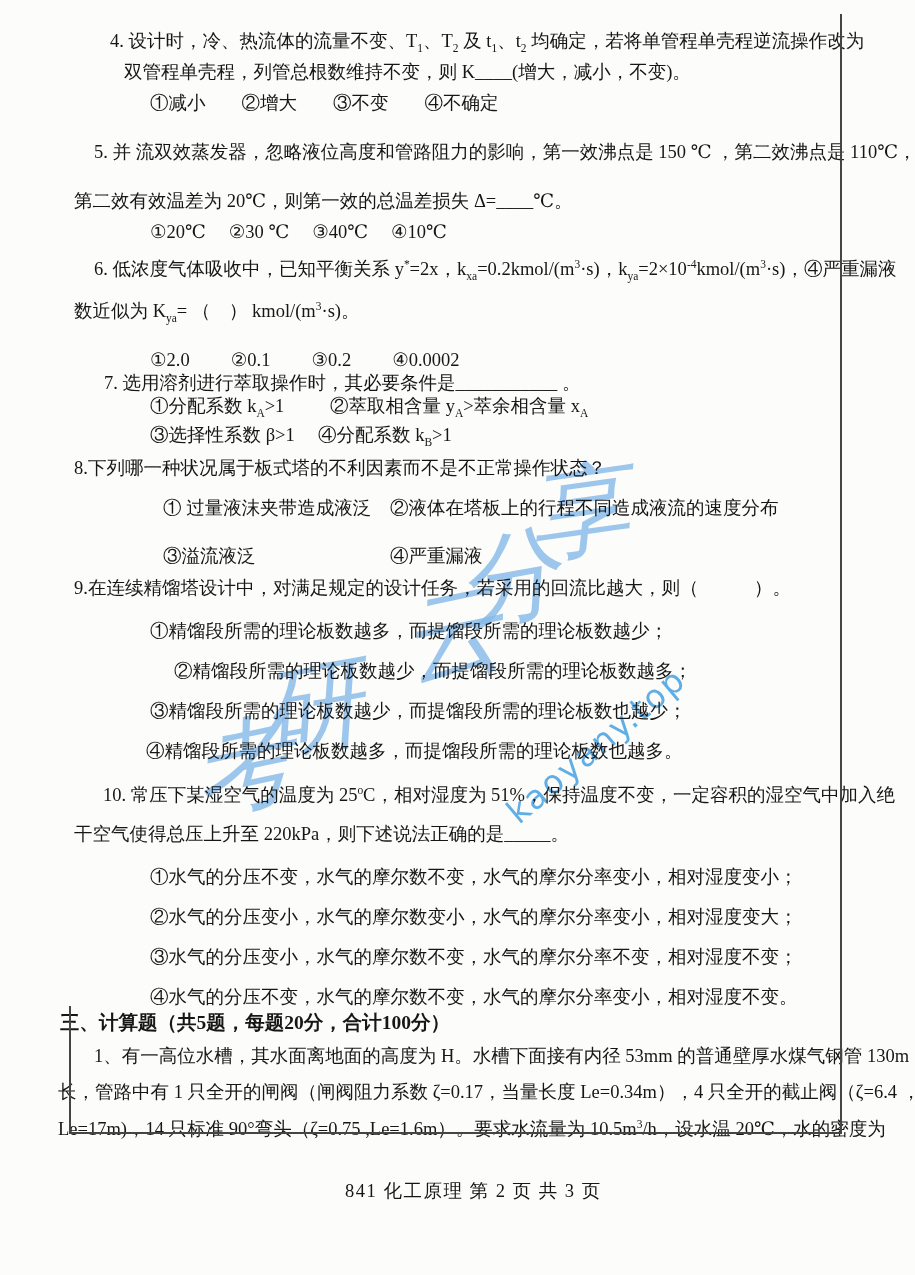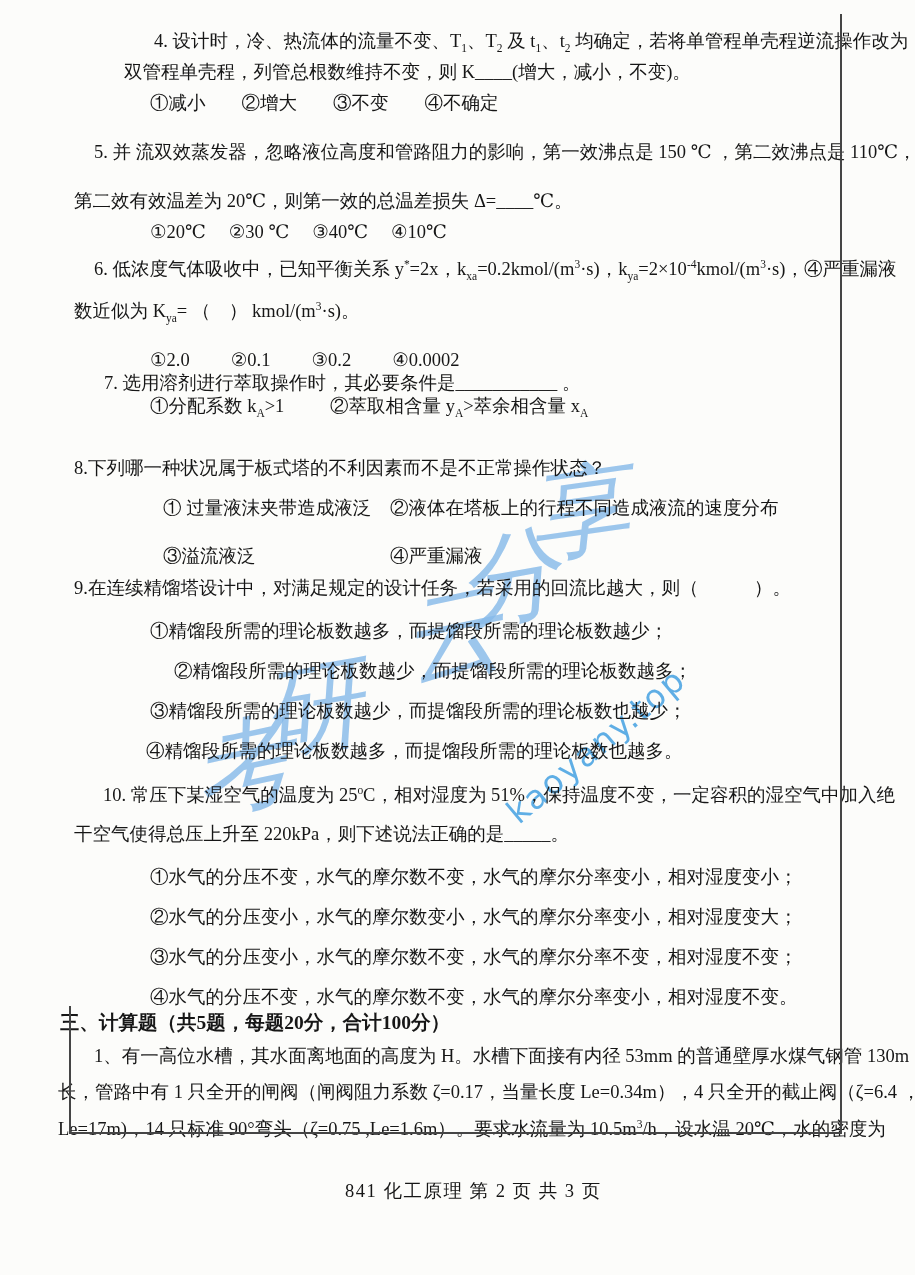--- a/index.html
+++ b/index.html
@@ -50,21 +50,21 @@
     <span class="wm" style="left:402px;top:584px;transform:rotate(-12deg);">云</span>
     <span class="wm" style="left:458px;top:528px;transform:rotate(-10deg);">分</span>
     <span class="wm" style="left:528px;top:462px;transform:rotate(-8deg);">享</span>
     <div class="wm-url" style="left:461px;top:726px;">kaoyany.top</div>
   </div>
 
   <div class="scanline" style="left:840px;top:14px;width:2px;height:1120px;"></div>
   <div class="scanline" style="left:70px;top:1132px;width:772px;height:2px;"></div>
   <div class="scanline" style="left:69px;top:1006px;width:2px;height:128px;"></div>
 
-  <div class="line" style="left:110px;top:30px;margin-left:44px;"><span>4. 设计时，冷、热流体的流量不变、T</span><span class="sub">1</span><span>、T</span><span class="sub">2</span><span> 及 t</span><span class="sub">1</span><span>、t</span><span class="sub">2</span><span> 均确定，若将单管程单壳程逆流操作改为</span></div>
+  <div class="line" style="left:110px;top:30px;"><span>4. 设计时，冷、热流体的流量不变、T</span><span class="sub">1</span><span>、T</span><span class="sub">2</span><span> 及 t</span><span class="sub">1</span><span>、t</span><span class="sub">2</span><span> 均确定，若将单管程单壳程逆流操作改为</span></div>
   <div class="line" style="left:124px;top:61px;">双管程单壳程，列管总根数维持不变，则 K____(增大，减小，不变)。</div>
   <div class="line opts" style="left:150px;top:92px;gap:36px;">
     <span>①减小</span>
     <span>②增大</span>
     <span>③不变</span>
     <span>④不确定</span>
   </div>
 
   <div class="line" style="left:94px;top:141px;">5. 并 流双效蒸发器，忽略液位高度和管路阻力的影响，第一效沸点是 150 ℃ ，第二效沸点是 110℃，</div>
   <div class="line" style="left:74px;top:190px;">第二效有效温差为 20℃，则第一效的总温差损失 Δ=____℃。</div>
@@ -81,20 +81,24 @@
     <span>①2.0</span>
     <span>②0.1</span>
     <span>③0.2</span>
     <span>④0.0002</span>
   </div>
 
   <div class="line" style="left:104px;top:372px;">7. 选用溶剂进行萃取操作时，其必要条件是___________ 。</div>
   <div class="line grid2" style="left:150px;top:395px;grid-template-columns:180px auto;">
     <span><span>①分配系数 k</span><span class="sub">A</span><span>&gt;1</span></span>
     <span><span>②萃取相含量 y</span><span class="sub">A</span><span>&gt;萃余相含量 x</span><span class="sub">A</span></span>
+  </div>
+  <div class="line grid2" style="left:150px;top:424px;grid-template-columns:168px auto;">
+    <span>③选择性系数 β&gt;1</span>
+    <span><span>④分配系数 k</span><span class="sub">B</span><span>&gt;1</span></span>
   </div>
 
   <div class="line" style="left:74px;top:457px;">8.下列哪一种状况属于板式塔的不利因素而不是不正常操作状态？</div>
   <div class="line grid2" style="left:163px;top:497px;grid-template-columns:227px auto;">
     <span>① 过量液沫夹带造成液泛</span>
     <span>②液体在塔板上的行程不同造成液流的速度分布</span>
   </div>
   <div class="line grid2" style="left:163px;top:537px;grid-template-columns:227px auto;margin-top:8px;">
     <span>③溢流液泛</span>
     <span>④严重漏液</span>

